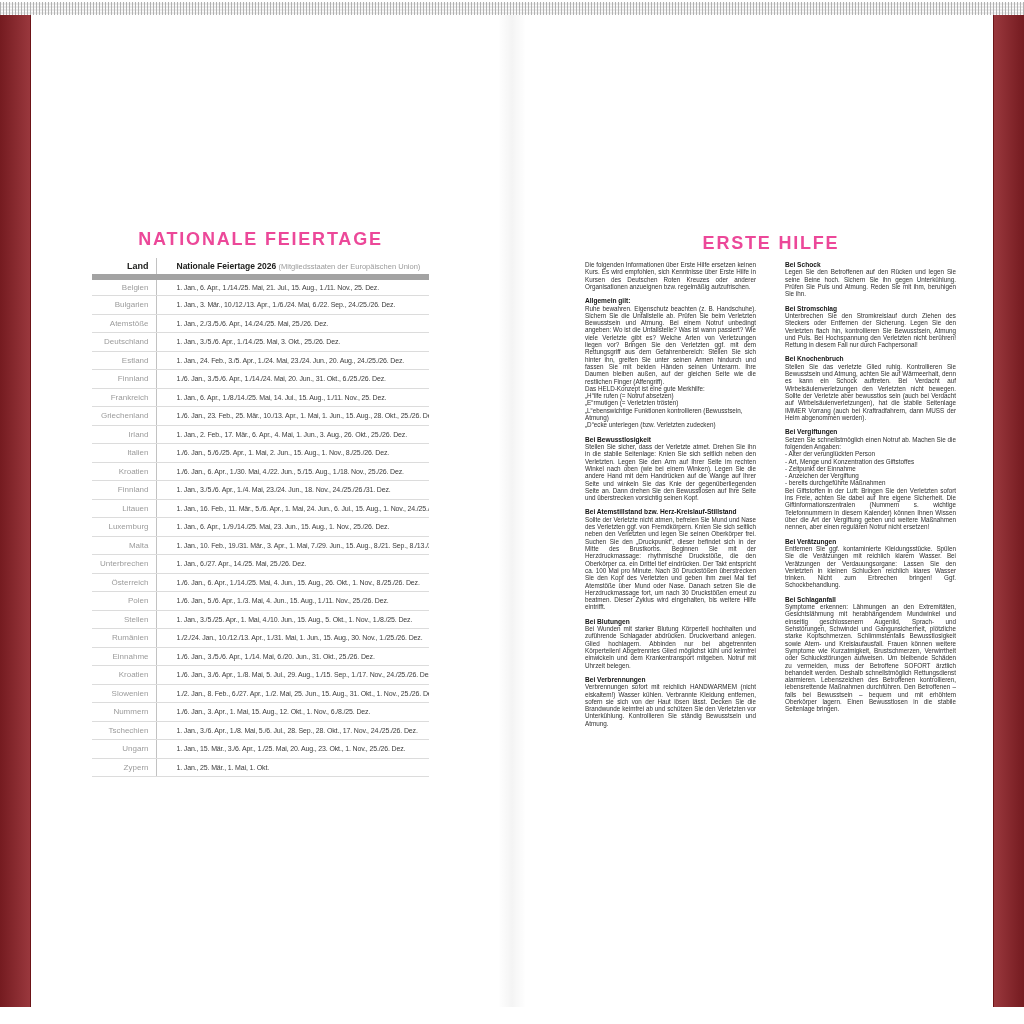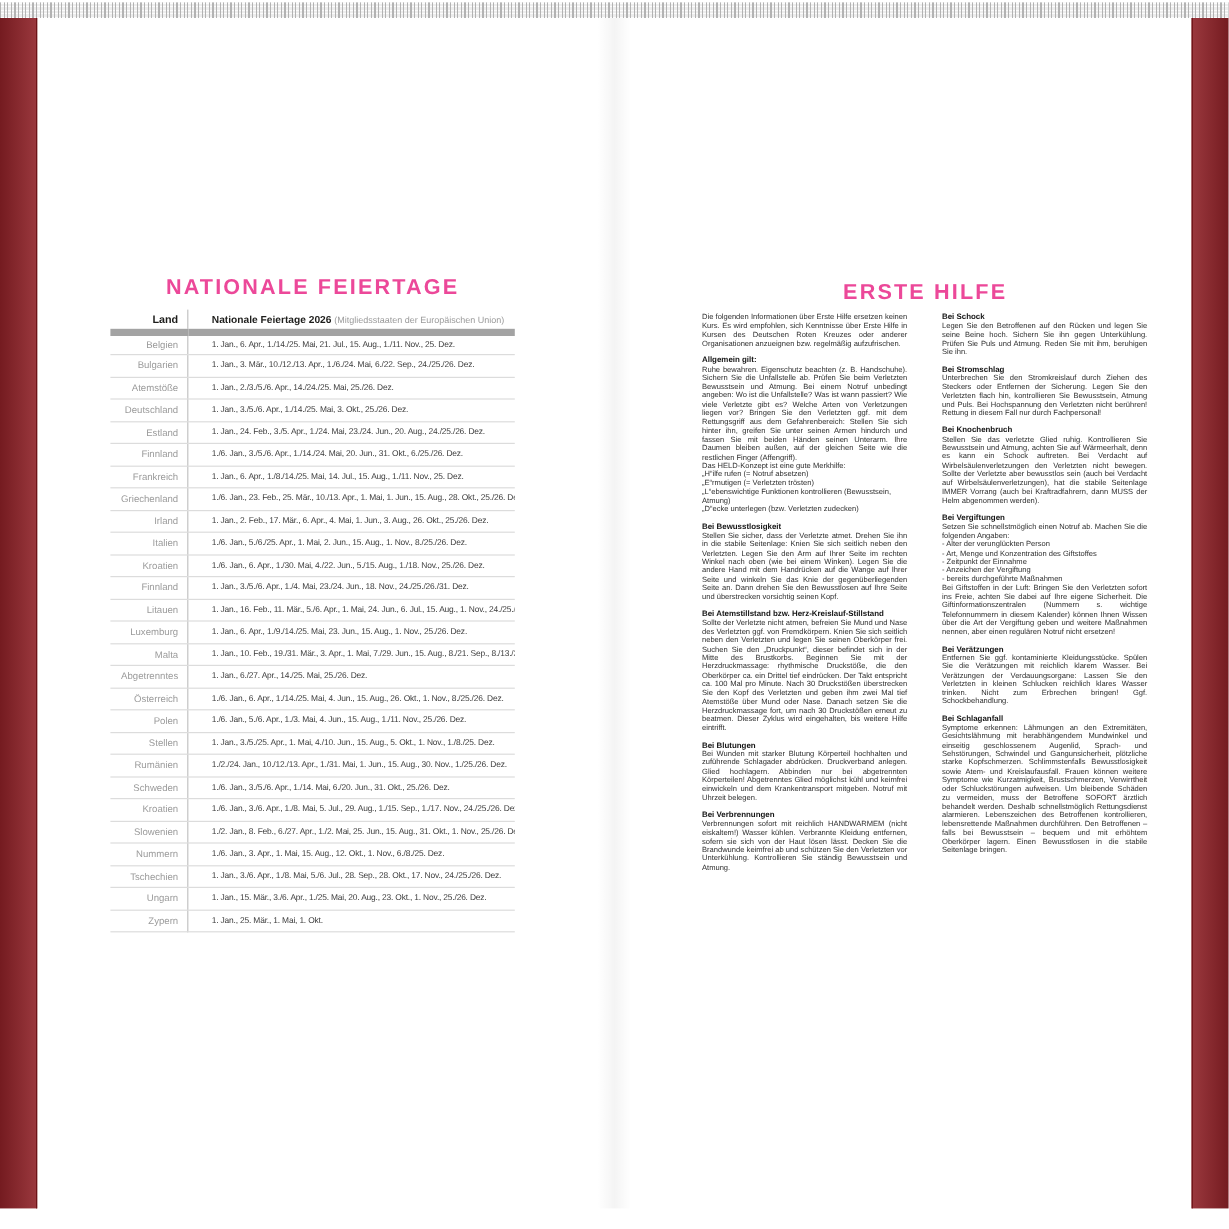--- a/index.html
+++ b/index.html
@@ -122,41 +122,41 @@
           </tr>
           <tr>
             <td class="col-land">Luxemburg</td>
             <td class="col-dates">1. Jan., 6. Apr., 1./9./14./25. Mai, 23. Jun., 15. Aug., 1. Nov., 25./26. Dez.</td>
           </tr>
           <tr>
             <td class="col-land">Malta</td>
             <td class="col-dates">1. Jan., 10. Feb., 19./31. Mär., 3. Apr., 1. Mai, 7./29. Jun., 15. Aug., 8./21. Sep., 8./13./25. Dez.</td>
           </tr>
           <tr>
-            <td class="col-land">Abgetrenntes</td>
+            <td class="col-land">Unterbrechen</td>
             <td class="col-dates">1. Jan., 6./27. Apr., 14./25. Mai, 25./26. Dez.</td>
           </tr>
           <tr>
             <td class="col-land">Österreich</td>
             <td class="col-dates">1./6. Jan., 6. Apr., 1./14./25. Mai, 4. Jun., 15. Aug., 26. Okt., 1. Nov., 8./25./26. Dez.</td>
           </tr>
           <tr>
             <td class="col-land">Polen</td>
             <td class="col-dates">1./6. Jan., 5./6. Apr., 1./3. Mai, 4. Jun., 15. Aug., 1./11. Nov., 25./26. Dez.</td>
           </tr>
           <tr>
             <td class="col-land">Stellen</td>
             <td class="col-dates">1. Jan., 3./5./25. Apr., 1. Mai, 4./10. Jun., 15. Aug., 5. Okt., 1. Nov., 1./8./25. Dez.</td>
           </tr>
           <tr>
             <td class="col-land">Rumänien</td>
             <td class="col-dates">1./2./24. Jan., 10./12./13. Apr., 1./31. Mai, 1. Jun., 15. Aug., 30. Nov., 1./25./26. Dez.</td>
           </tr>
           <tr>
-            <td class="col-land">Schweden</td>
+            <td class="col-land">Einnahme</td>
             <td class="col-dates">1./6. Jan., 3./5./6. Apr., 1./14. Mai, 6./20. Jun., 31. Okt., 25./26. Dez.</td>
           </tr>
           <tr>
             <td class="col-land">Kroatien</td>
             <td class="col-dates">1./6. Jan., 3./6. Apr., 1./8. Mai, 5. Jul., 29. Aug., 1./15. Sep., 1./17. Nov., 24./25./26. Dez.</td>
           </tr>
           <tr>
             <td class="col-land">Slowenien</td>
             <td class="col-dates">1./2. Jan., 8. Feb., 6./27. Apr., 1./2. Mai, 25. Jun., 15. Aug., 31. Okt., 1. Nov., 25./26. Dez.</td>
           </tr>

